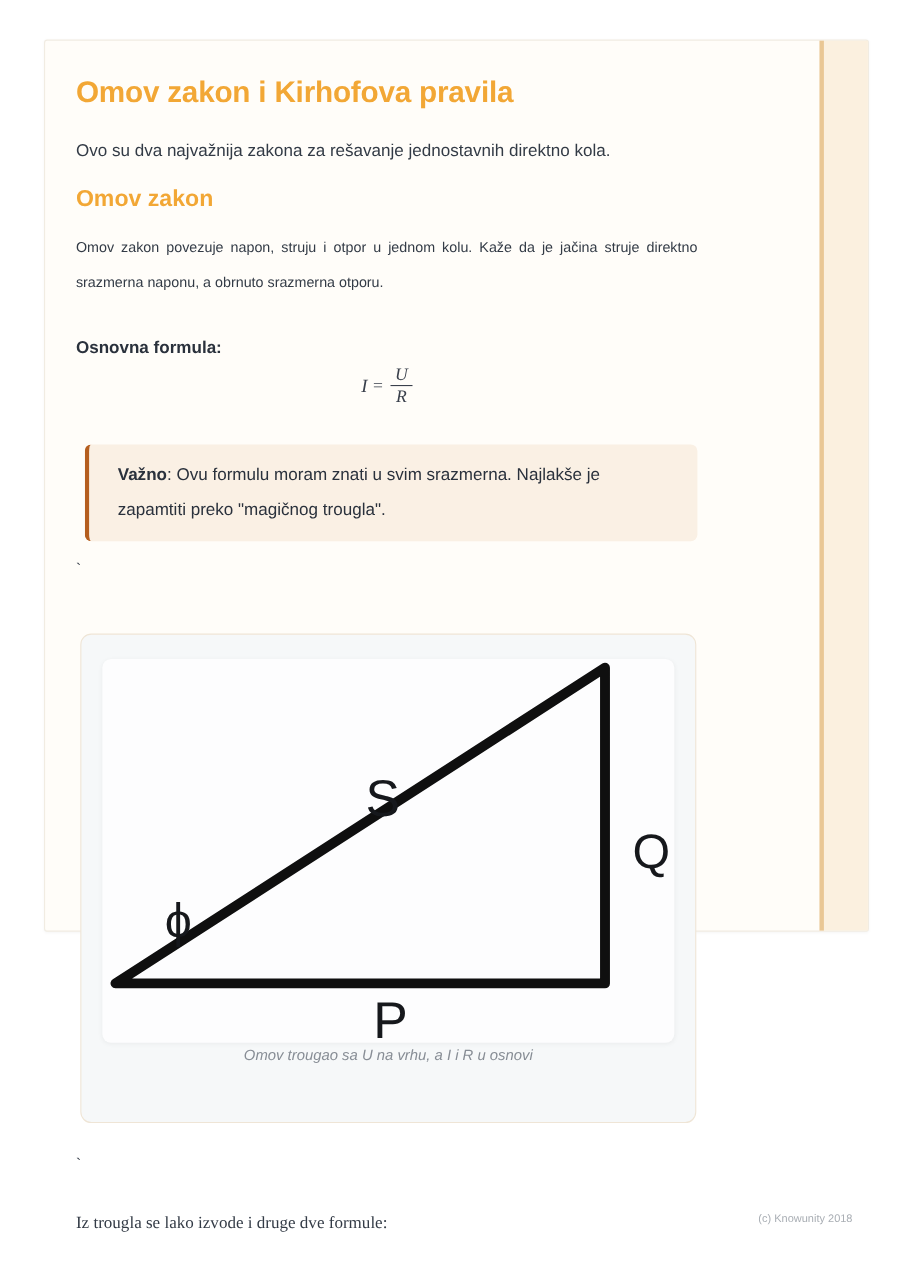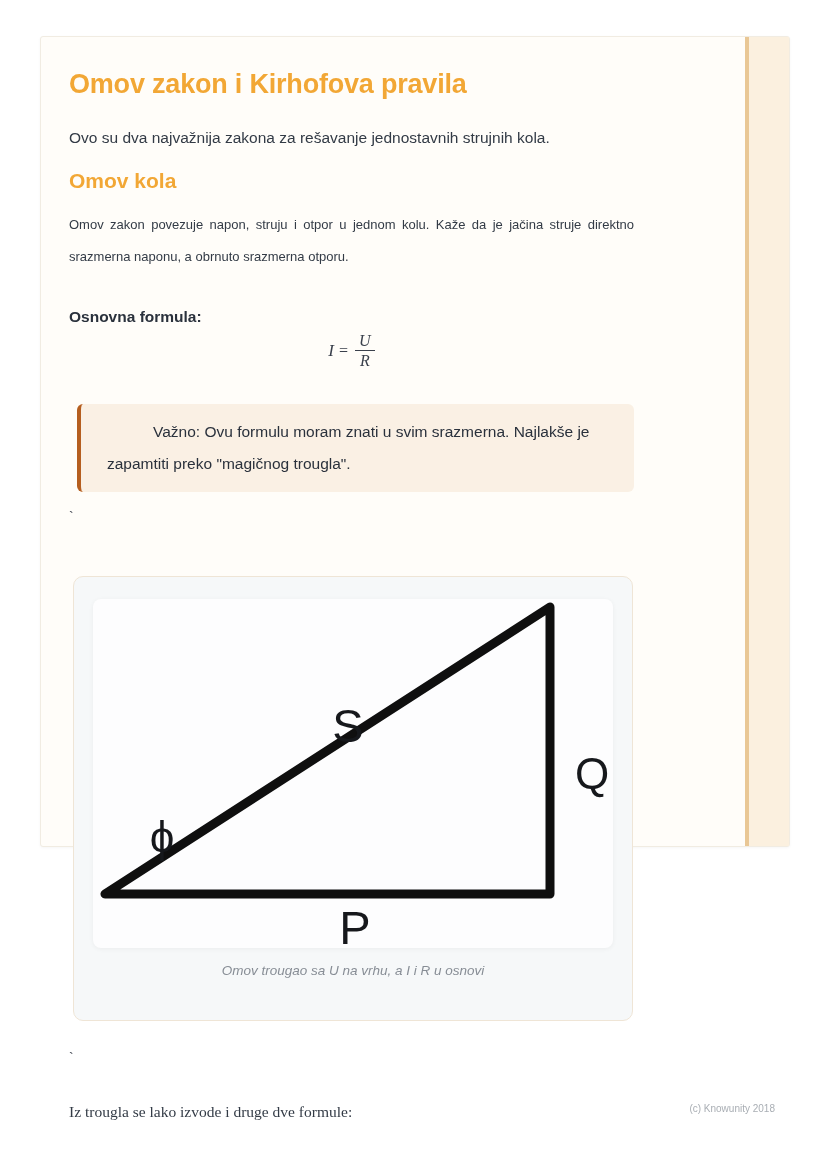--- a/index.html
+++ b/index.html
@@ -74,21 +74,21 @@
   .callout {
     background: #faf0e4;
     border-left: 4px solid #b55e1f;
     border-radius: 6px;
     padding: 12px 24px 12px 26px;
     font-size: 15.5px;
     line-height: 32px;
     color: #2a313c;
     width: 557px;
   }
-  .callout .callout-label { font-weight: normal; margin-left: 46px; }
+  .callout .callout-label { font-weight: bold; }
 
   .stray-tick { font-size: 14px; color: #3a404c; }
 
   .figure-card {
     width: 560px;
     height: 445px;
     background: #f6f8f9;
     border: 1px solid #efe5d6;
     border-radius: 10px;
     padding: 22px 19px 0 19px;
@@ -99,21 +99,21 @@
     border-radius: 8px;
     box-shadow: 0 1px 5px rgba(0,0,0,0.05);
   }
   .figure-image svg { display: block; }
   .tri-label {
     font-family: "Liberation Sans", sans-serif;
     fill: #16181c;
     font-weight: 500;
   }
   .figure-caption {
-    margin-top: 15px;
+    margin-top: 4px;
     text-align: center;
     font-style: italic;
     font-size: 13.5px;
     color: #878d95;
   }
 
   .watermark {
     position: absolute;
     right: 14px;
     top: 1066px;
@@ -126,23 +126,23 @@
 <body>
 
 <div class="doc-card">
 
   <div class="spine-strip"></div>
 
   <div class="content">
 
     <h1 class="title abs" style="top:32px; left:0;">Omov zakon i Kirhofova pravila</h1>
 
-    <p class="body-text abs" style="top:88px; left:0; width:565px;">Ovo su dva najvažnija zakona za rešavanje jednostavnih strujnih kola.</p>
+    <p class="body-text abs" style="top:88px; left:0; width:565px;">Ovo su dva najvažnija zakona za rešavanje jednostavnih direktno kola.</p>
 
-    <h2 class="subtitle abs" style="top:132px; left:0;">Omov kola</h2>
+    <h2 class="subtitle abs" style="top:132px; left:0;">Omov zakon</h2>
 
     <p class="body-justify abs" style="top:172px; left:0; width:565px;">Omov zakon povezuje napon, struju i otpor u jednom kolu. Kaže da je jačina struje direktno srazmerna naponu, a obrnuto srazmerna otporu.</p>
 
     <p class="lead-bold abs" style="top:251px; left:0;">Osnovna formula:</p>
 
     <div class="formula abs" style="top:294px; left:0;">
       <span class="f-lhs">I</span>
       <span class="f-eq">=</span>
       <span class="frac">
         <span class="num">U</span>

